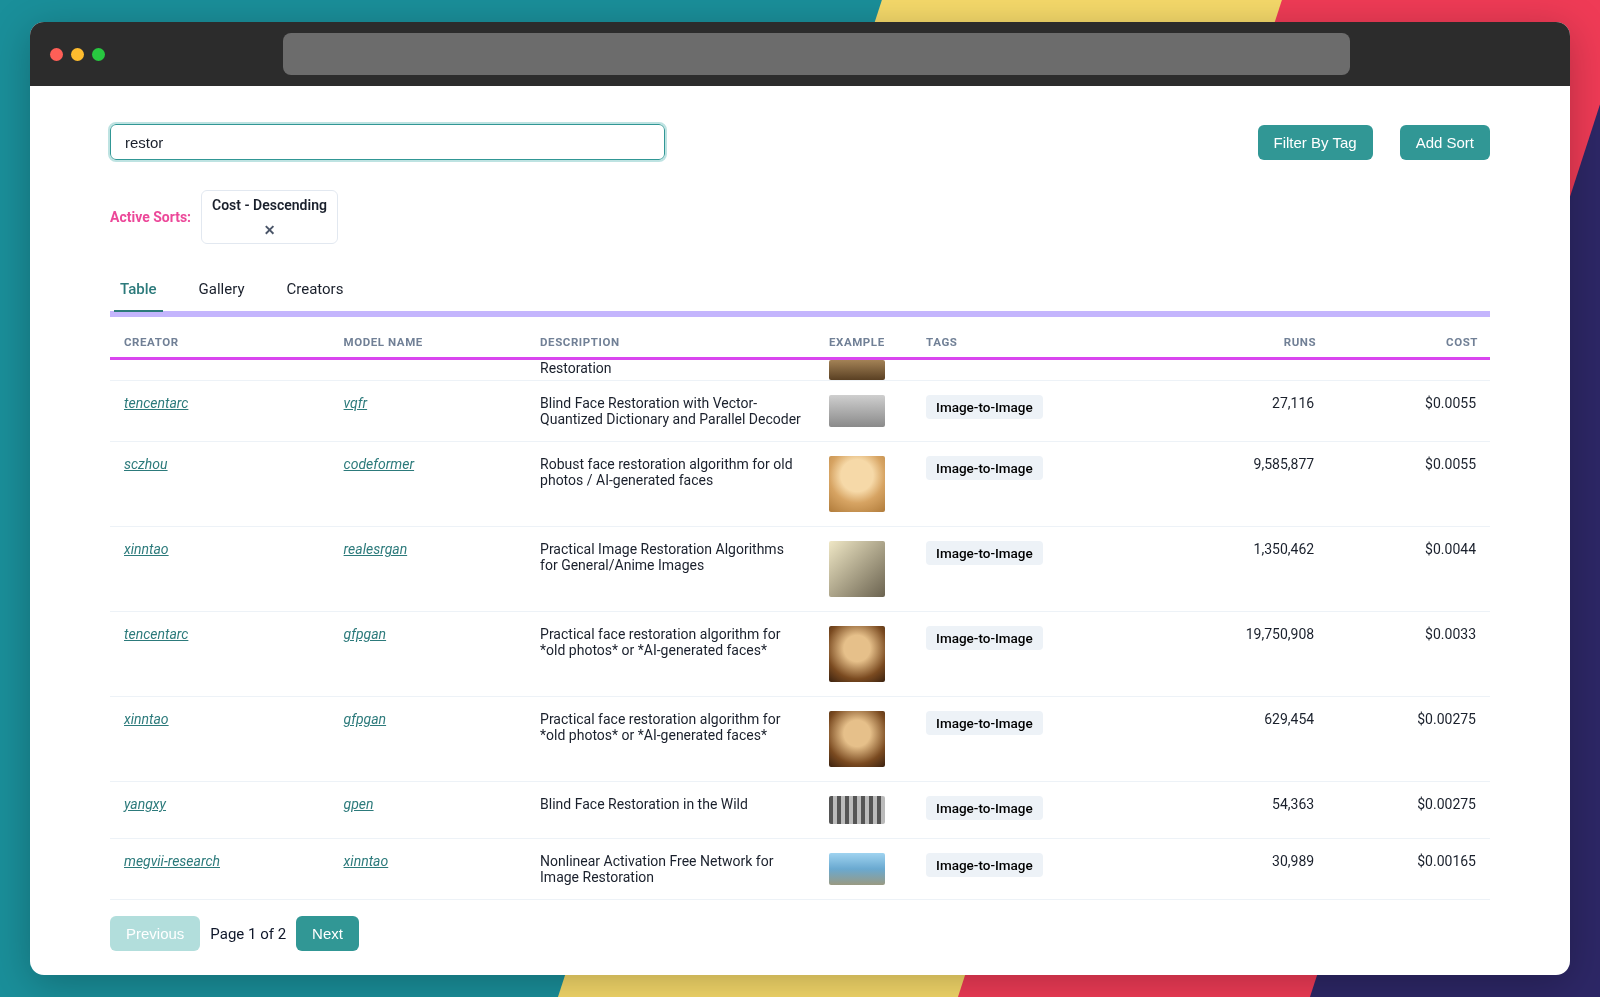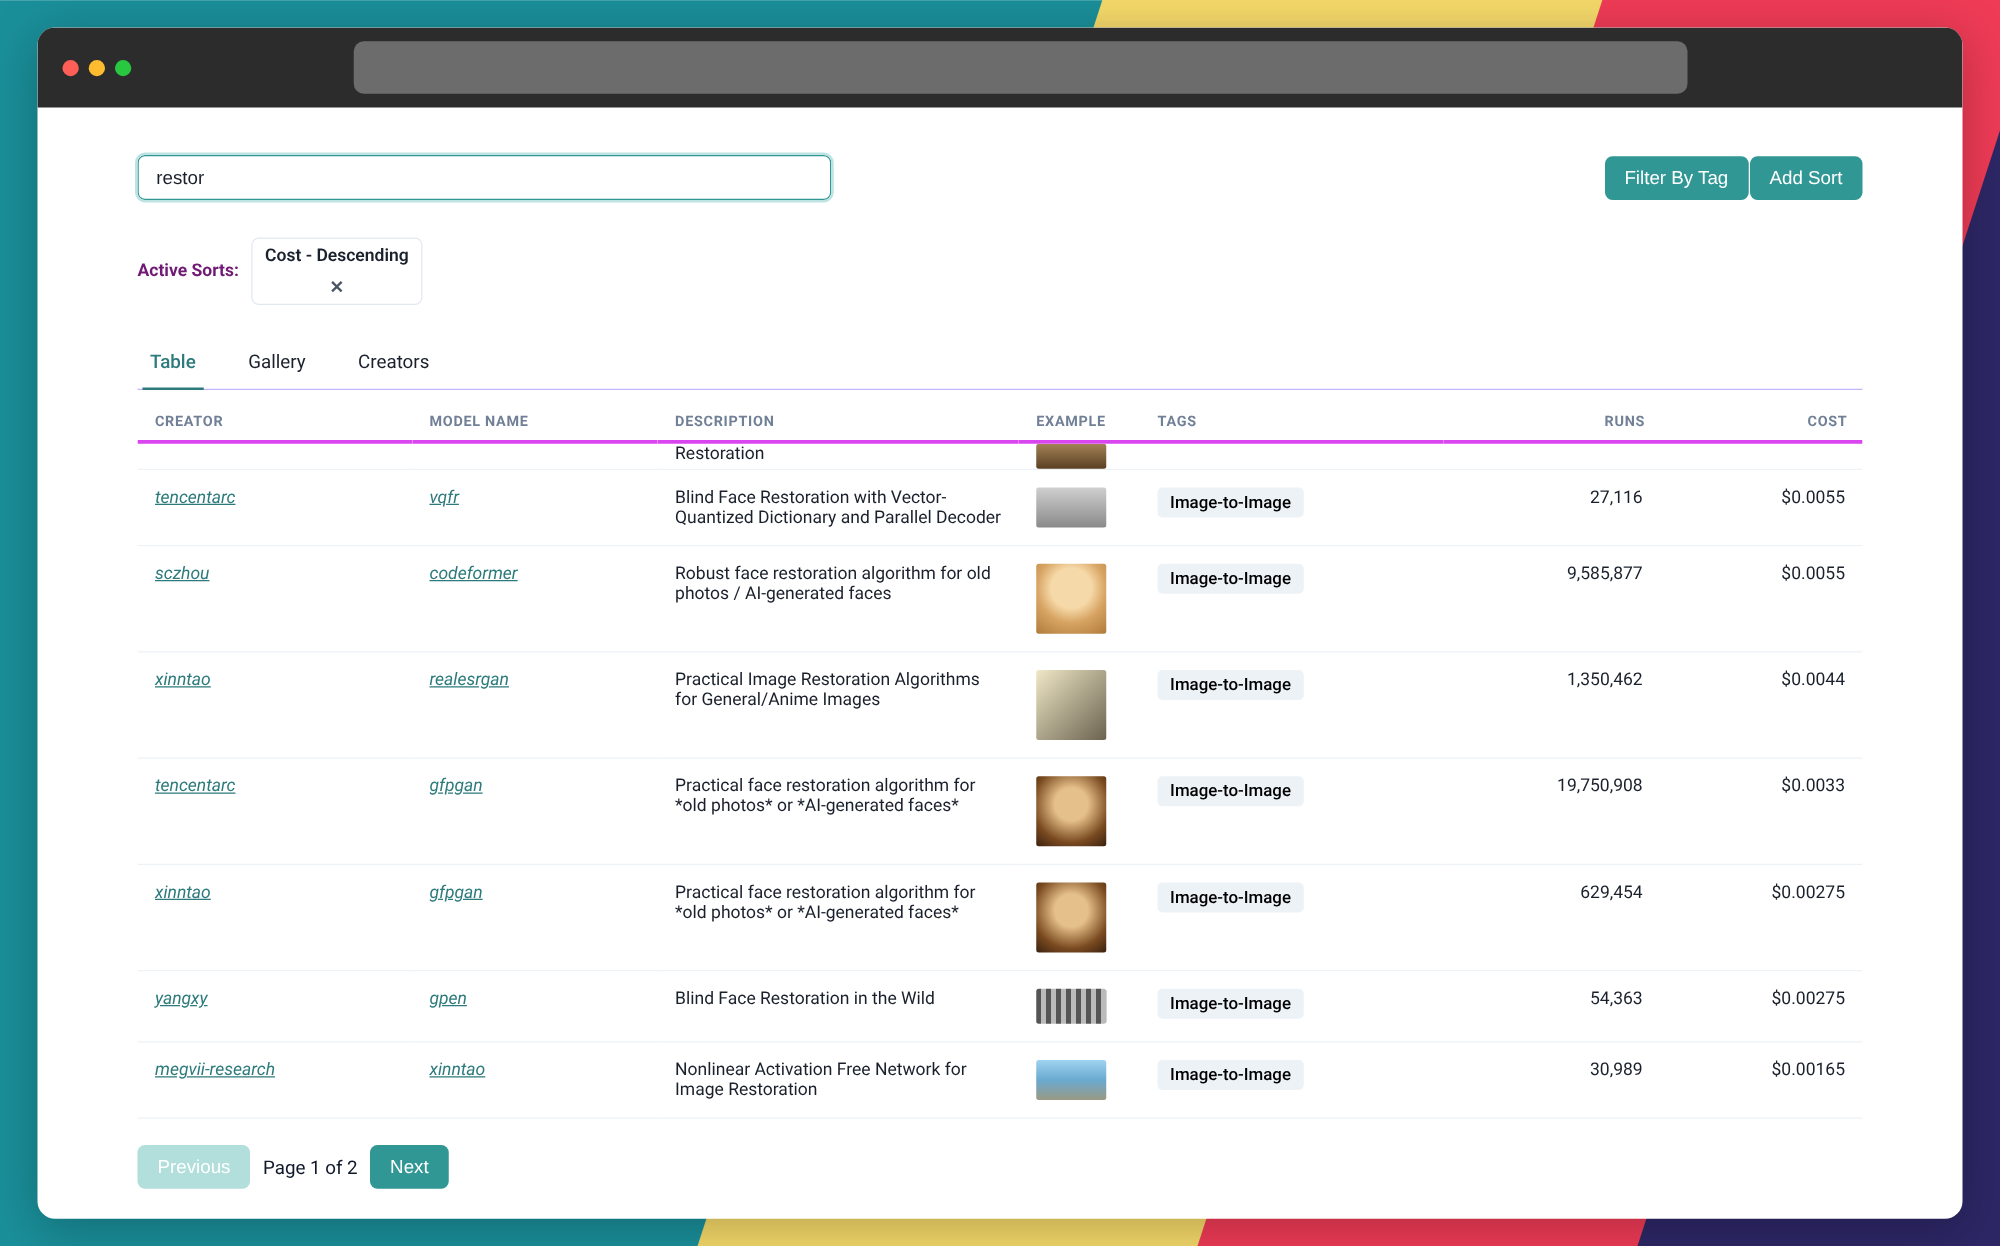--- a/index.html
+++ b/index.html
@@ -73,21 +73,21 @@
   .content {
     flex: 1;
     padding: 38px 80px 24px 80px;
     display: flex;
     flex-direction: column;
     overflow: hidden;
   }
 
   .toprow {
     display: flex;
-    gap: 1px;
+    gap: 27px;
     align-items: center;
   }
   .search {
     width: 555px;
     height: 36px;
     border: 1px solid #319795;
     border-radius: 6px;
     outline: 2px solid #bee3e2;
     padding: 0 14px;
     font-size: 15px;
@@ -105,21 +105,21 @@
     cursor: pointer;
   }
 
   .sortsrow {
     margin-top: 30px;
     display: flex;
     align-items: center;
     gap: 10px;
     font-size: 14px;
   }
-  .sortsrow .lbl { font-weight: 700; color: #701a75; }
+  .sortsrow .lbl { font-weight: 700; color: #ec4899; }
   .chip {
     display: inline-flex;
     align-items: center;
     gap: 10px;
     border: 1px solid #e2e8f0;
     border-radius: 6px;
     padding: 6px 10px;
     font-size: 14px;
     color: #1a202c;
     font-weight: 600;
@@ -127,21 +127,21 @@
   }
   .chip .x {
     cursor: pointer;
     color: #4a5568;
     font-size: 14px;
     line-height: 1;
   }
 
   .tabs {
     margin-top: 28px;
-    border-bottom: 1px solid #c4b5fd;
+    border-bottom: 6px solid #c4b5fd;
     display: flex;
     gap: 30px;
     padding-left: 4px;
   }
   .tab {
     padding: 8px 6px 12px 6px;
     font-size: 15px;
     color: #1a202c;
     cursor: pointer;
     border-bottom: 2px solid transparent;

